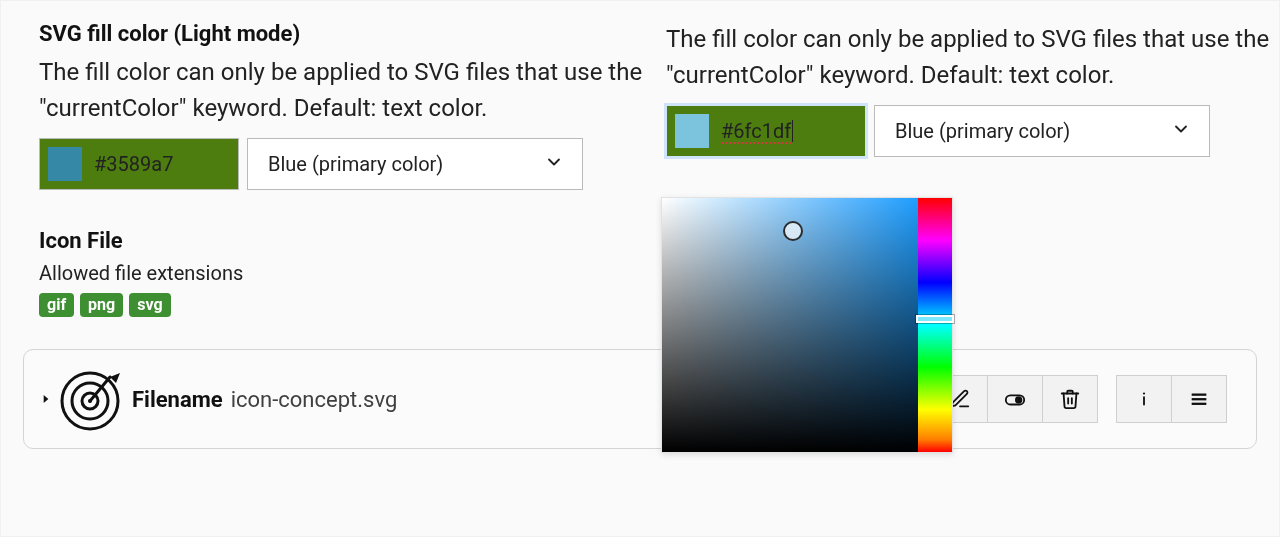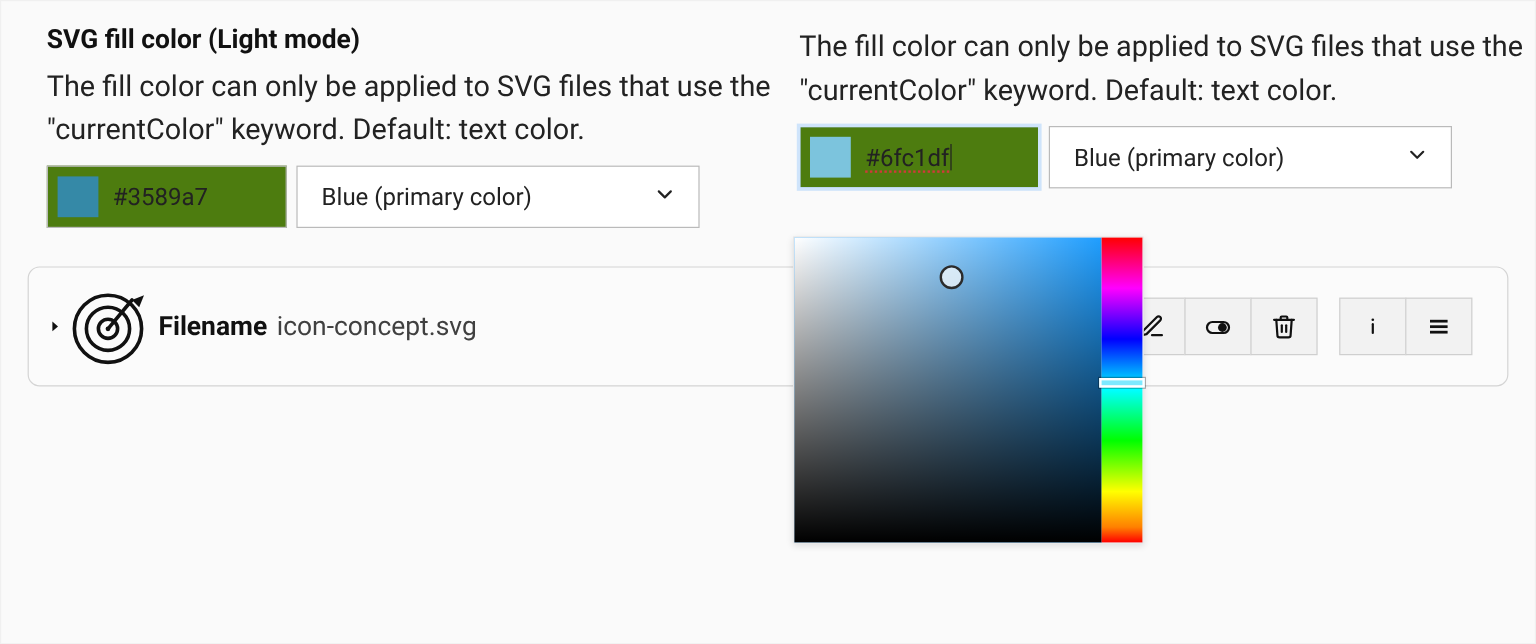--- a/index.html
+++ b/index.html
@@ -261,20 +261,29 @@
         <div class="select-field">
           <span>Blue (primary color)</span>
           <span>
             <svg class="chevron-down" viewBox="0 0 24 24" fill="none" stroke="currentColor" stroke-width="2.2" stroke-linecap="round" stroke-linejoin="round">
                 <polyline points="6 9 12 15 18 9"></polyline>
               </svg>
           </span>
         </div>
       </div>
 
+      <div class="icon-file-section">
+        <h3 class="section-title">Icon File</h3>
+        <div class="allowed-label">Allowed file extensions</div>
+        <div class="chips">
+          <span class="chip">gif</span>
+          <span class="chip">png</span>
+          <span class="chip">svg</span>
+        </div>
+      </div>
     </div>
 
     <div class="col">
       <p class="section-desc">The fill color can only be applied to SVG files that use the "currentColor" keyword. Default: text color.</p>
 
       <div class="controls-row">
         <div class="color-field focused">
           <span class="swatch" style="background:#7cc4dd"></span>
           <span><span class="hex-text spell-under">#6fc1df</span><span class="caret"></span></span>
         </div>

